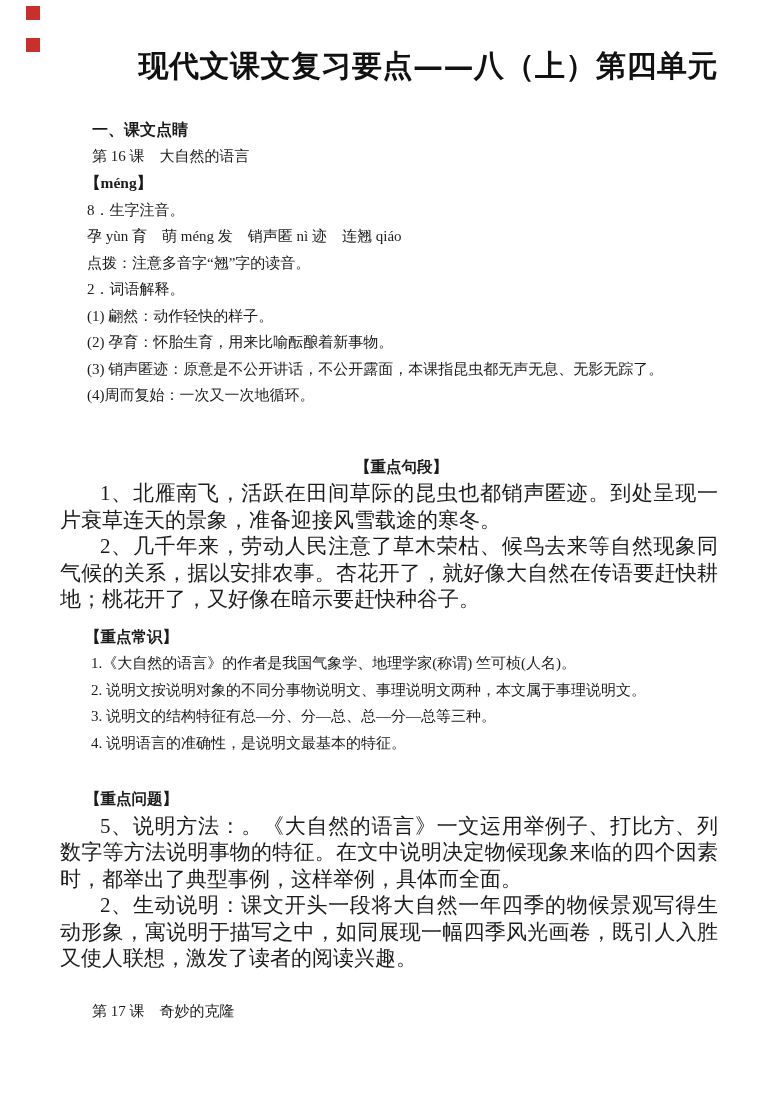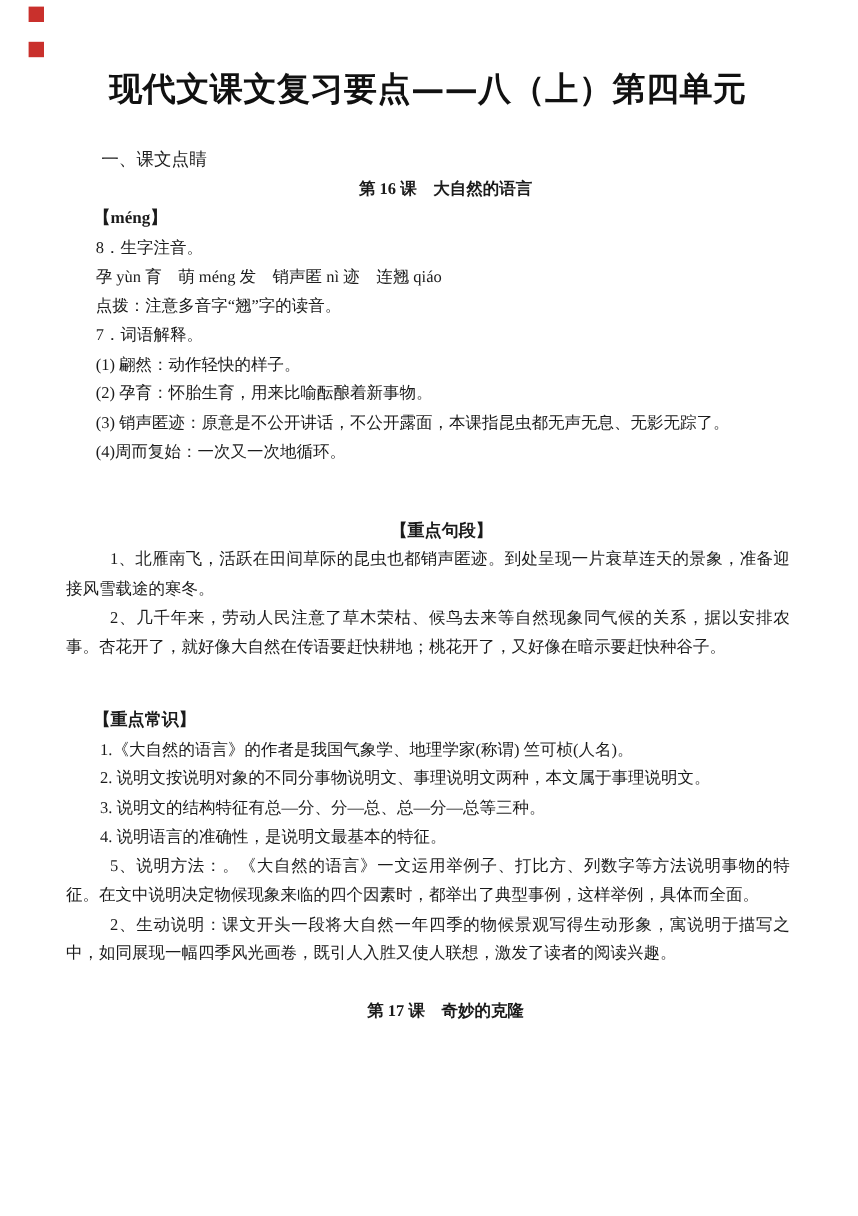--- a/index.html
+++ b/index.html
@@ -22,69 +22,68 @@
     flex-direction: column;
     gap: 18px;
   }
   .corner-marks .mark {
     width: 14px;
     height: 14px;
     background: #c9302c;
   }
   .doc-title {
     margin: 0;
-    padding-top: 60px;
+    padding-top: 44px;
     height: 44px;
     line-height: 44px;
-    text-align: center;
+    text-align: right;
     font-size: 30px;
     font-weight: bold;
     letter-spacing: 0.5px;
     font-family: "DejaVu Serif", "Liberation Serif", serif;
     color: #111111;
   }
   .toc-heading {
     margin-top: 28px;
     line-height: 27px;
     font-size: 16px;
-    font-weight: normal;
+    font-weight: bold;
     padding-left: 32px;
   }
   .lesson-heading {
     line-height: 27px;
     font-size: 15px;
-    text-align: center;
+    text-align: left;
     padding-left: 32px;
-    font-weight: bold;
   }
   .sec-header {
     line-height: 26.5px;
     font-size: 15.5px;
     font-weight: bold;
     padding-left: 25px;
   }
   .kw-line {
     line-height: 26.5px;
     font-size: 15px;
     padding-left: 27px;
   }
   .ks-item {
     line-height: 26.5px;
     font-size: 15px;
     padding-left: 31px;
   }
   .para {
     margin: 0;
     line-height: 26.5px;
-    font-size: 15px;
+    font-size: 21px;
     text-align: justify;
     text-indent: 40px;
   }
   .mt-sent { margin-top: 45px; text-align: center; }
-  .mt-know { margin-top: 40px; }
+  .mt-know { margin-top: 11px; }
   .mt-ques { margin-top: 30px; }
   .mt-l17  { margin-top: 26px; }
 </style>
 </head>
 <body>
 
 <div class="page">
 
   <div class="corner-marks">
     <span class="mark"></span>
@@ -94,34 +93,35 @@
   <h1 class="doc-title">现代文课文复习要点——八（上）第四单元</h1>
 
   <div class="toc-heading">一、课文点睛</div>
 
   <div class="lesson-heading">第 16 课　大自然的语言</div>
 
   <div class="sec-header">【méng】</div>
   <div class="kw-line">8．生字注音。</div>
   <div class="kw-line">孕 yùn 育　萌 méng 发　销声匿 nì 迹　连翘 qiáo</div>
   <div class="kw-line">点拨：注意多音字“翘”字的读音。</div>
-  <div class="kw-line">7．词语解释。</div>
+  <div class="kw-line">2．词语解释。</div>
   <div class="kw-line">(1) 翩然：动作轻快的样子。</div>
   <div class="kw-line">(2) 孕育：怀胎生育，用来比喻酝酿着新事物。</div>
   <div class="kw-line">(3) 销声匿迹：原意是不公开讲话，不公开露面，本课指昆虫都无声无息、无影无踪了。</div>
   <div class="kw-line">(4)周而复始：一次又一次地循环。</div>
 
   <div class="sec-header mt-sent">【重点句段】</div>
   <p class="para">1、北雁南飞，活跃在田间草际的昆虫也都销声匿迹。到处呈现一片衰草连天的景象，准备迎接风雪载途的寒冬。</p>
   <p class="para">2、几千年来，劳动人民注意了草木荣枯、候鸟去来等自然现象同气候的关系，据以安排农事。杏花开了，就好像大自然在传语要赶快耕地；桃花开了，又好像在暗示要赶快种谷子。</p>
 
   <div class="sec-header mt-know">【重点常识】</div>
   <div class="ks-item">1.《大自然的语言》的作者是我国气象学、地理学家(称谓) 竺可桢(人名)。</div>
   <div class="ks-item">2. 说明文按说明对象的不同分事物说明文、事理说明文两种，本文属于事理说明文。</div>
   <div class="ks-item">3. 说明文的结构特征有总—分、分—总、总—分—总等三种。</div>
   <div class="ks-item">4. 说明语言的准确性，是说明文最基本的特征。</div>
 
+  <div class="sec-header mt-ques">【重点问题】</div>
   <p class="para">5、说明方法：。《大自然的语言》一文运用举例子、打比方、列数字等方法说明事物的特征。在文中说明决定物候现象来临的四个因素时，都举出了典型事例，这样举例，具体而全面。</p>
   <p class="para">2、生动说明：课文开头一段将大自然一年四季的物候景观写得生动形象，寓说明于描写之中，如同展现一幅四季风光画卷，既引人入胜又使人联想，激发了读者的阅读兴趣。</p>
 
   <div class="lesson-heading mt-l17">第 17 课　奇妙的克隆</div>
 
 </div>
 
 </body></html>

